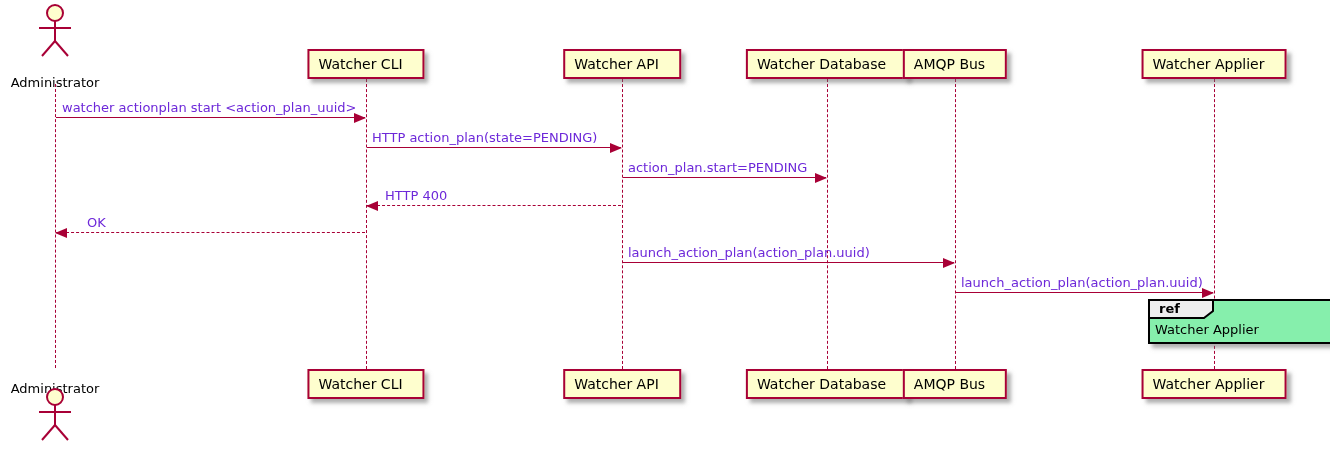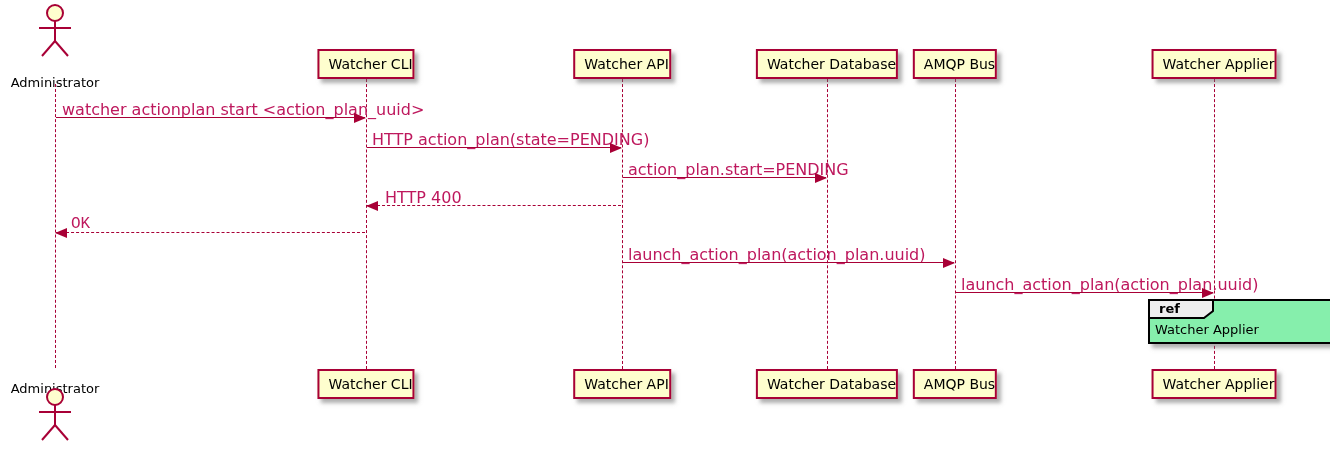--- a/index.html
+++ b/index.html
@@ -3,32 +3,32 @@
 <meta charset="utf-8">
 <style>
   html,body { margin:0; padding:0; background:#ffffff; }
   .canvas {
     position:relative; width:1330px; height:456px; background:#ffffff;
     font-family:"DejaVu Sans", sans-serif; overflow:hidden;
   }
   .participant {
     position:absolute; transform:translateX(-50%);
     background:#FEFECE; border:2px solid #A80036;
-    padding:4px 0 5px 9px; font-size:14px; color:#000;
+    padding:4px 20px 5px 9px; font-size:14px; color:#000;
     white-space:nowrap; box-shadow:4px 4px 4px rgba(110,110,110,0.55);
     box-sizing:border-box; height:30px; line-height:19px;
   }
   .lifeline { position:absolute; width:0; border-left:1px dashed #A80036; }
   .actor-label {
     position:absolute; transform:translateX(-50%);
     font-size:13px; color:#000; white-space:nowrap;margin-top:12px;
   }
   .actor-figure { position:absolute; }
   .message { position:absolute; }
-  .msg-label { position:absolute; top:0; font-size:16px; color:#be185d; white-space:nowrap; }
+  .msg-label { position:absolute; top:0; font-size:13px; color:#6d28d9; white-space:nowrap; }
   .msg-line { position:absolute; top:17px; left:1px; right:1px; height:0; border-top:1px solid #A80036; }
   .msg-line.dashed { border-top-style:dashed; }
   .arrow-right {
     position:absolute; top:12.5px; right:0; width:0; height:0;
     border-left:12px solid #A80036;
     border-top:5px solid transparent; border-bottom:5px solid transparent;
   }
   .arrow-left {
     position:absolute; top:12.5px; left:0; width:0; height:0;
     border-right:12px solid #A80036;
@@ -105,21 +105,21 @@
     <div class="arrow-right"></div>
   </div>
 
   <div class="message" style="left:366px; top:188px; width:256px;">
     <div class="msg-label" style="left:19px;">HTTP 400</div>
     <div class="msg-line dashed"></div>
     <div class="arrow-left"></div>
   </div>
 
   <div class="message" style="left:55px; top:215px; width:311px;">
-    <div class="msg-label" style="left:16px;font-family:Liberation Mono, monospace;">OK</div>
+    <div class="msg-label" style="left:32px;">OK</div>
     <div class="msg-line dashed"></div>
     <div class="arrow-left"></div>
   </div>
 
   <div class="message" style="left:622px; top:245px; width:333px;">
     <div class="msg-label" style="left:6px;">launch_action_plan(action_plan.uuid)</div>
     <div class="msg-line"></div>
     <div class="arrow-right"></div>
   </div>
 

